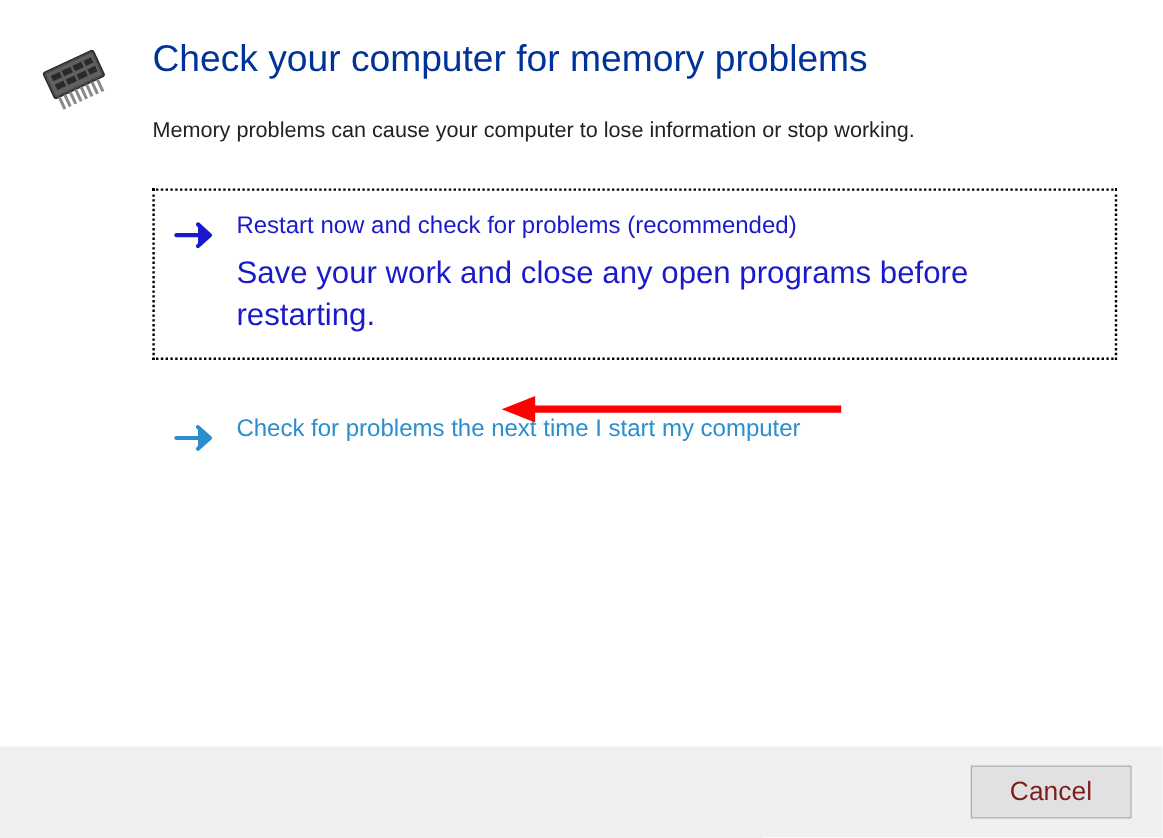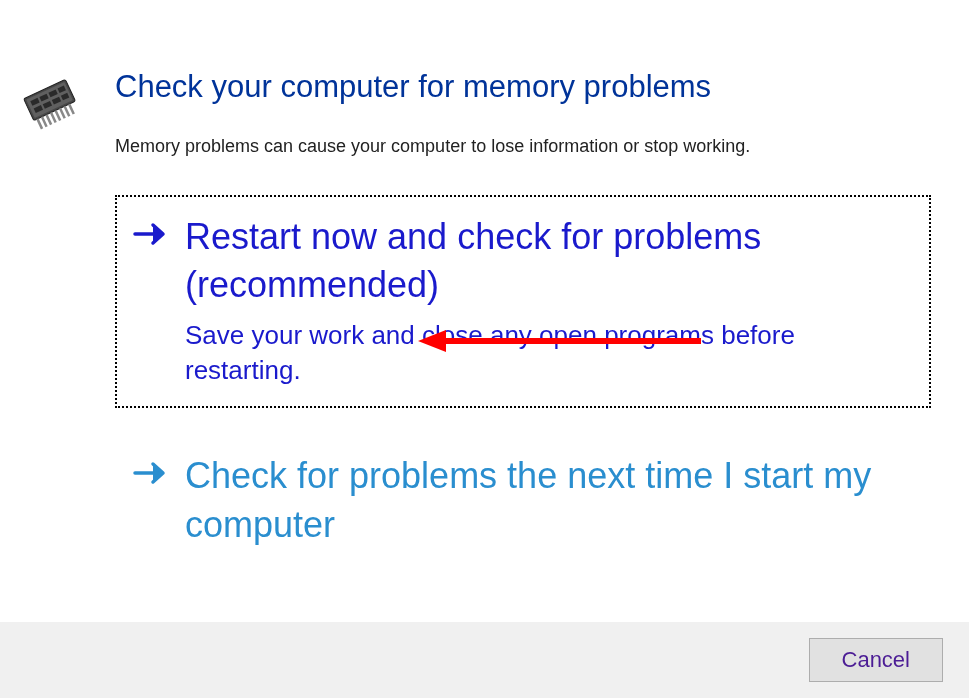--- a/index.html
+++ b/index.html
@@ -5,24 +5,23 @@
     * { margin: 0; padding: 0; box-sizing: border-box; }
     body {
       font-family: "Segoe UI", Tahoma, sans-serif;
       background: #ffffff;
       width: 969px;
       height: 698px;
       position: relative;
       overflow: hidden;
     }
     .content-area {
-      padding: 30px 28px 20px 20px;
+      padding: 30px 28px 20px 32px;
       display: flex;
       gap: 25px;
-      margin-top: 38px;
     }
     .icon-col {
       flex: 0 0 70px;
       padding-top: 4px;
     }
     .main-col {
       flex: 1;
       padding-right: 10px;
     }
     .heading {
@@ -52,21 +51,21 @@
       padding: 16px 16px 18px 16px;
     }
     .option .arrow {
       flex: 0 0 34px;
       padding-top: 6px;
     }
     .option-text {
       flex: 1;
     }
     .opt-title {
-      font-size: 36px;
+      font-size: 20px;
       line-height: 1.35;
       font-weight: 400;
       position: relative;
     }
     .opt-desc {
       font-size: 26px;
       line-height: 1.35;
       margin-top: 8px;
     }
     .option.primary .opt-title { color: #1a1acc; }
@@ -93,21 +92,21 @@
       justify-content: flex-end;
       align-items: center;
       padding-right: 26px;
     }
     .btn {
       background: #e1e1e1;
       border: 1px solid #adadad;
       padding: 8px 32px;
       font-size: 22px;
       font-family: inherit;
-      color: #4c1d95;
+      color: #7f1d1d;
       cursor: pointer;
     }
 
     .ram-icon {
       width: 66px;
       height: 66px;
       position: relative;
     }
   </style>
 </head>

